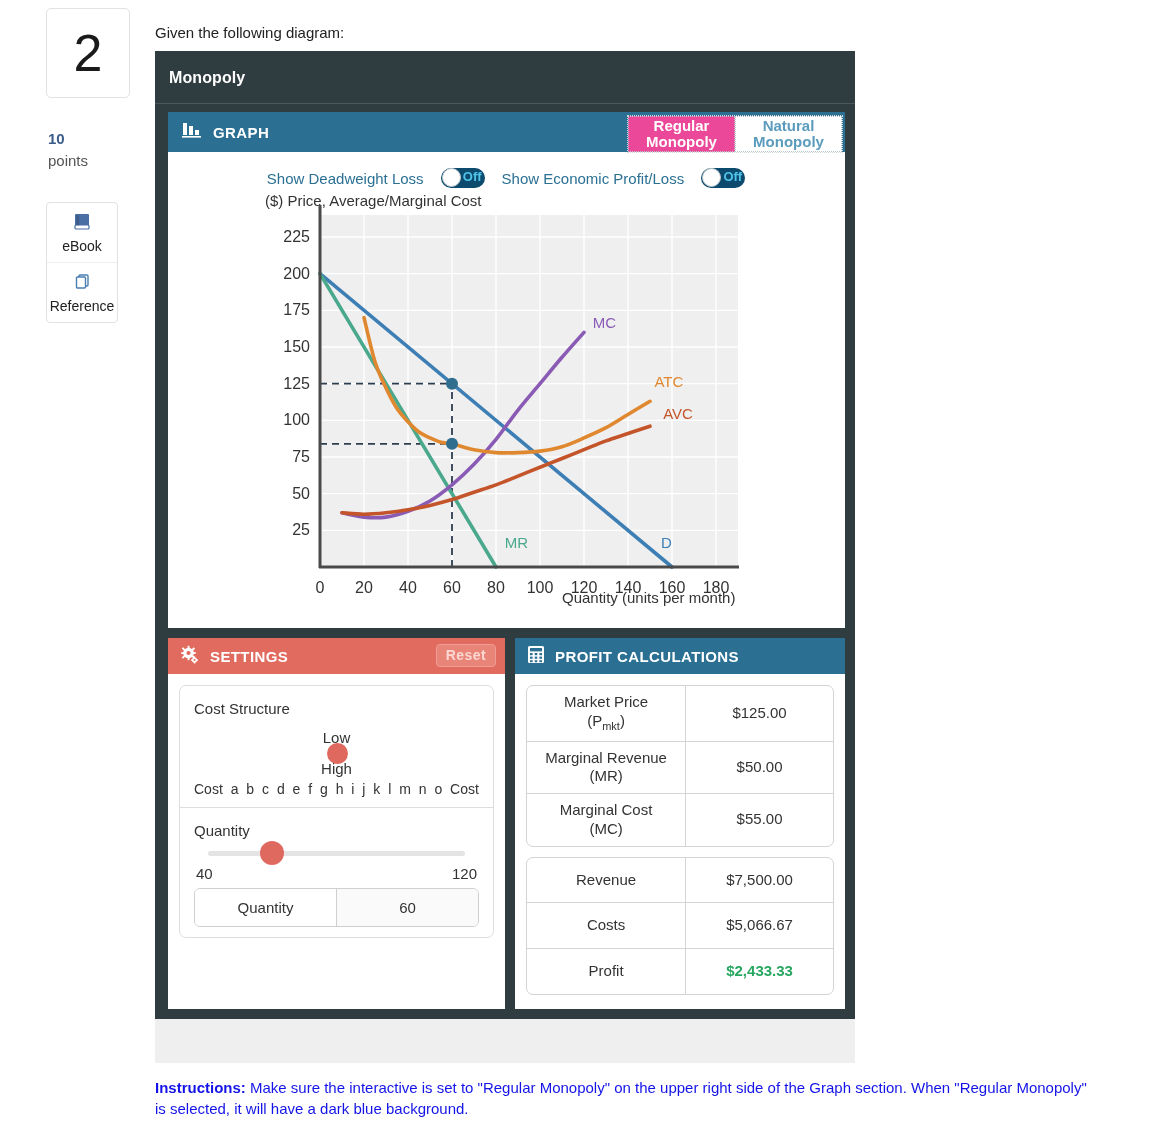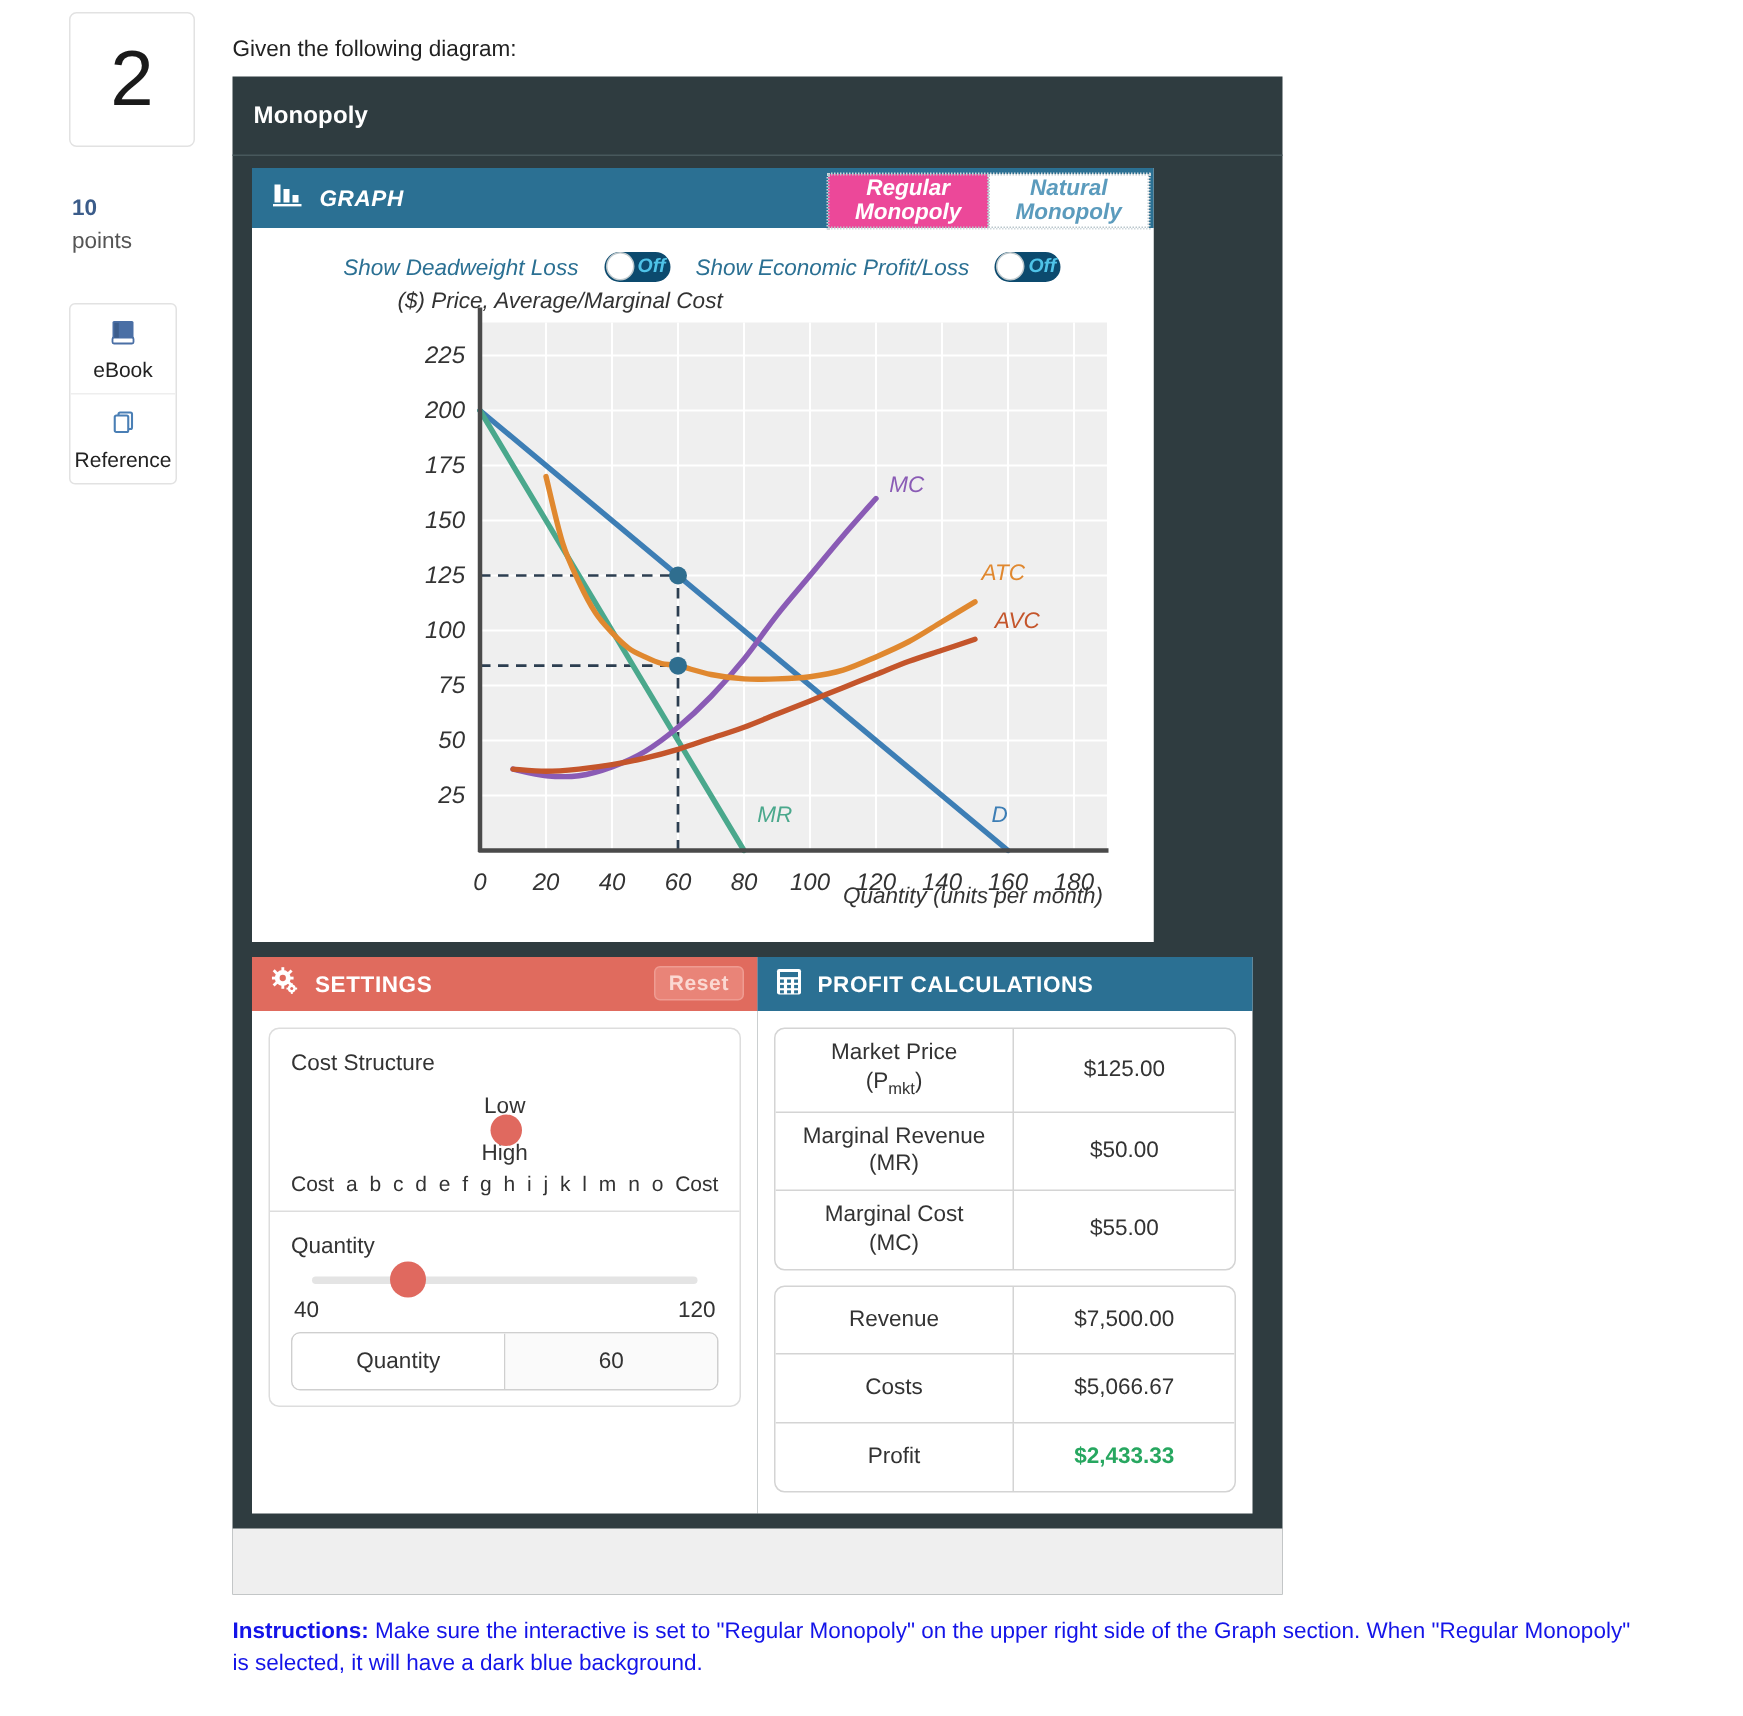--- a/index.html
+++ b/index.html
@@ -54,22 +54,21 @@
     color:#fff; font-size:16px; font-weight:bold;
     padding:18px 0 16px 14px;
     border-bottom:1px solid #48585c;
     letter-spacing:.1px;
   }
 
   
   .graph-card {
     margin:8px 10px 0 13px;
     background:#fff;
-    width:601px;
-    font-style:italic;
+    width:677px;
   }
   .graph-head {
     background:#2b7093; height:40px;
     display:flex; align-items:center;
     position:relative; overflow:visible;
   }
   .graph-head .bars { margin-left:13px; margin-right:10px; display:block; }
   .graph-head .ghead-label { color:#fff; font-size:15px; font-weight:bold; letter-spacing:.4px; }
   .mono-switch {
     position:absolute; right:2px; top:3px;
@@ -114,21 +113,21 @@
     position:absolute; left:97px; top:2px;
     font-size:15px; color:#333;
   }
   .xlabel-bot {
     position:absolute; left:394px; top:399px;
     font-size:15px; color:#333;
   }
   svg.plot { position:absolute; left:0; top:0; }
 
   
-  .lower { display:flex; margin:10px 10px 0 13px; }
+  .lower { display:flex; gap:10px; margin:10px 10px 0 13px; }
   .panel { background:#fff; }
   .panel-settings { width:337px; }
   .panel-profit  { width:330px; }
   .panel-head {
     height:36px; display:flex; align-items:center;
     color:#fff; font-size:15px; font-weight:bold; letter-spacing:.4px;
     position:relative;
   }
   .panel-head.settings { background:#e06b5e; }
   .panel-head.profit  { background:#2b7093; }

